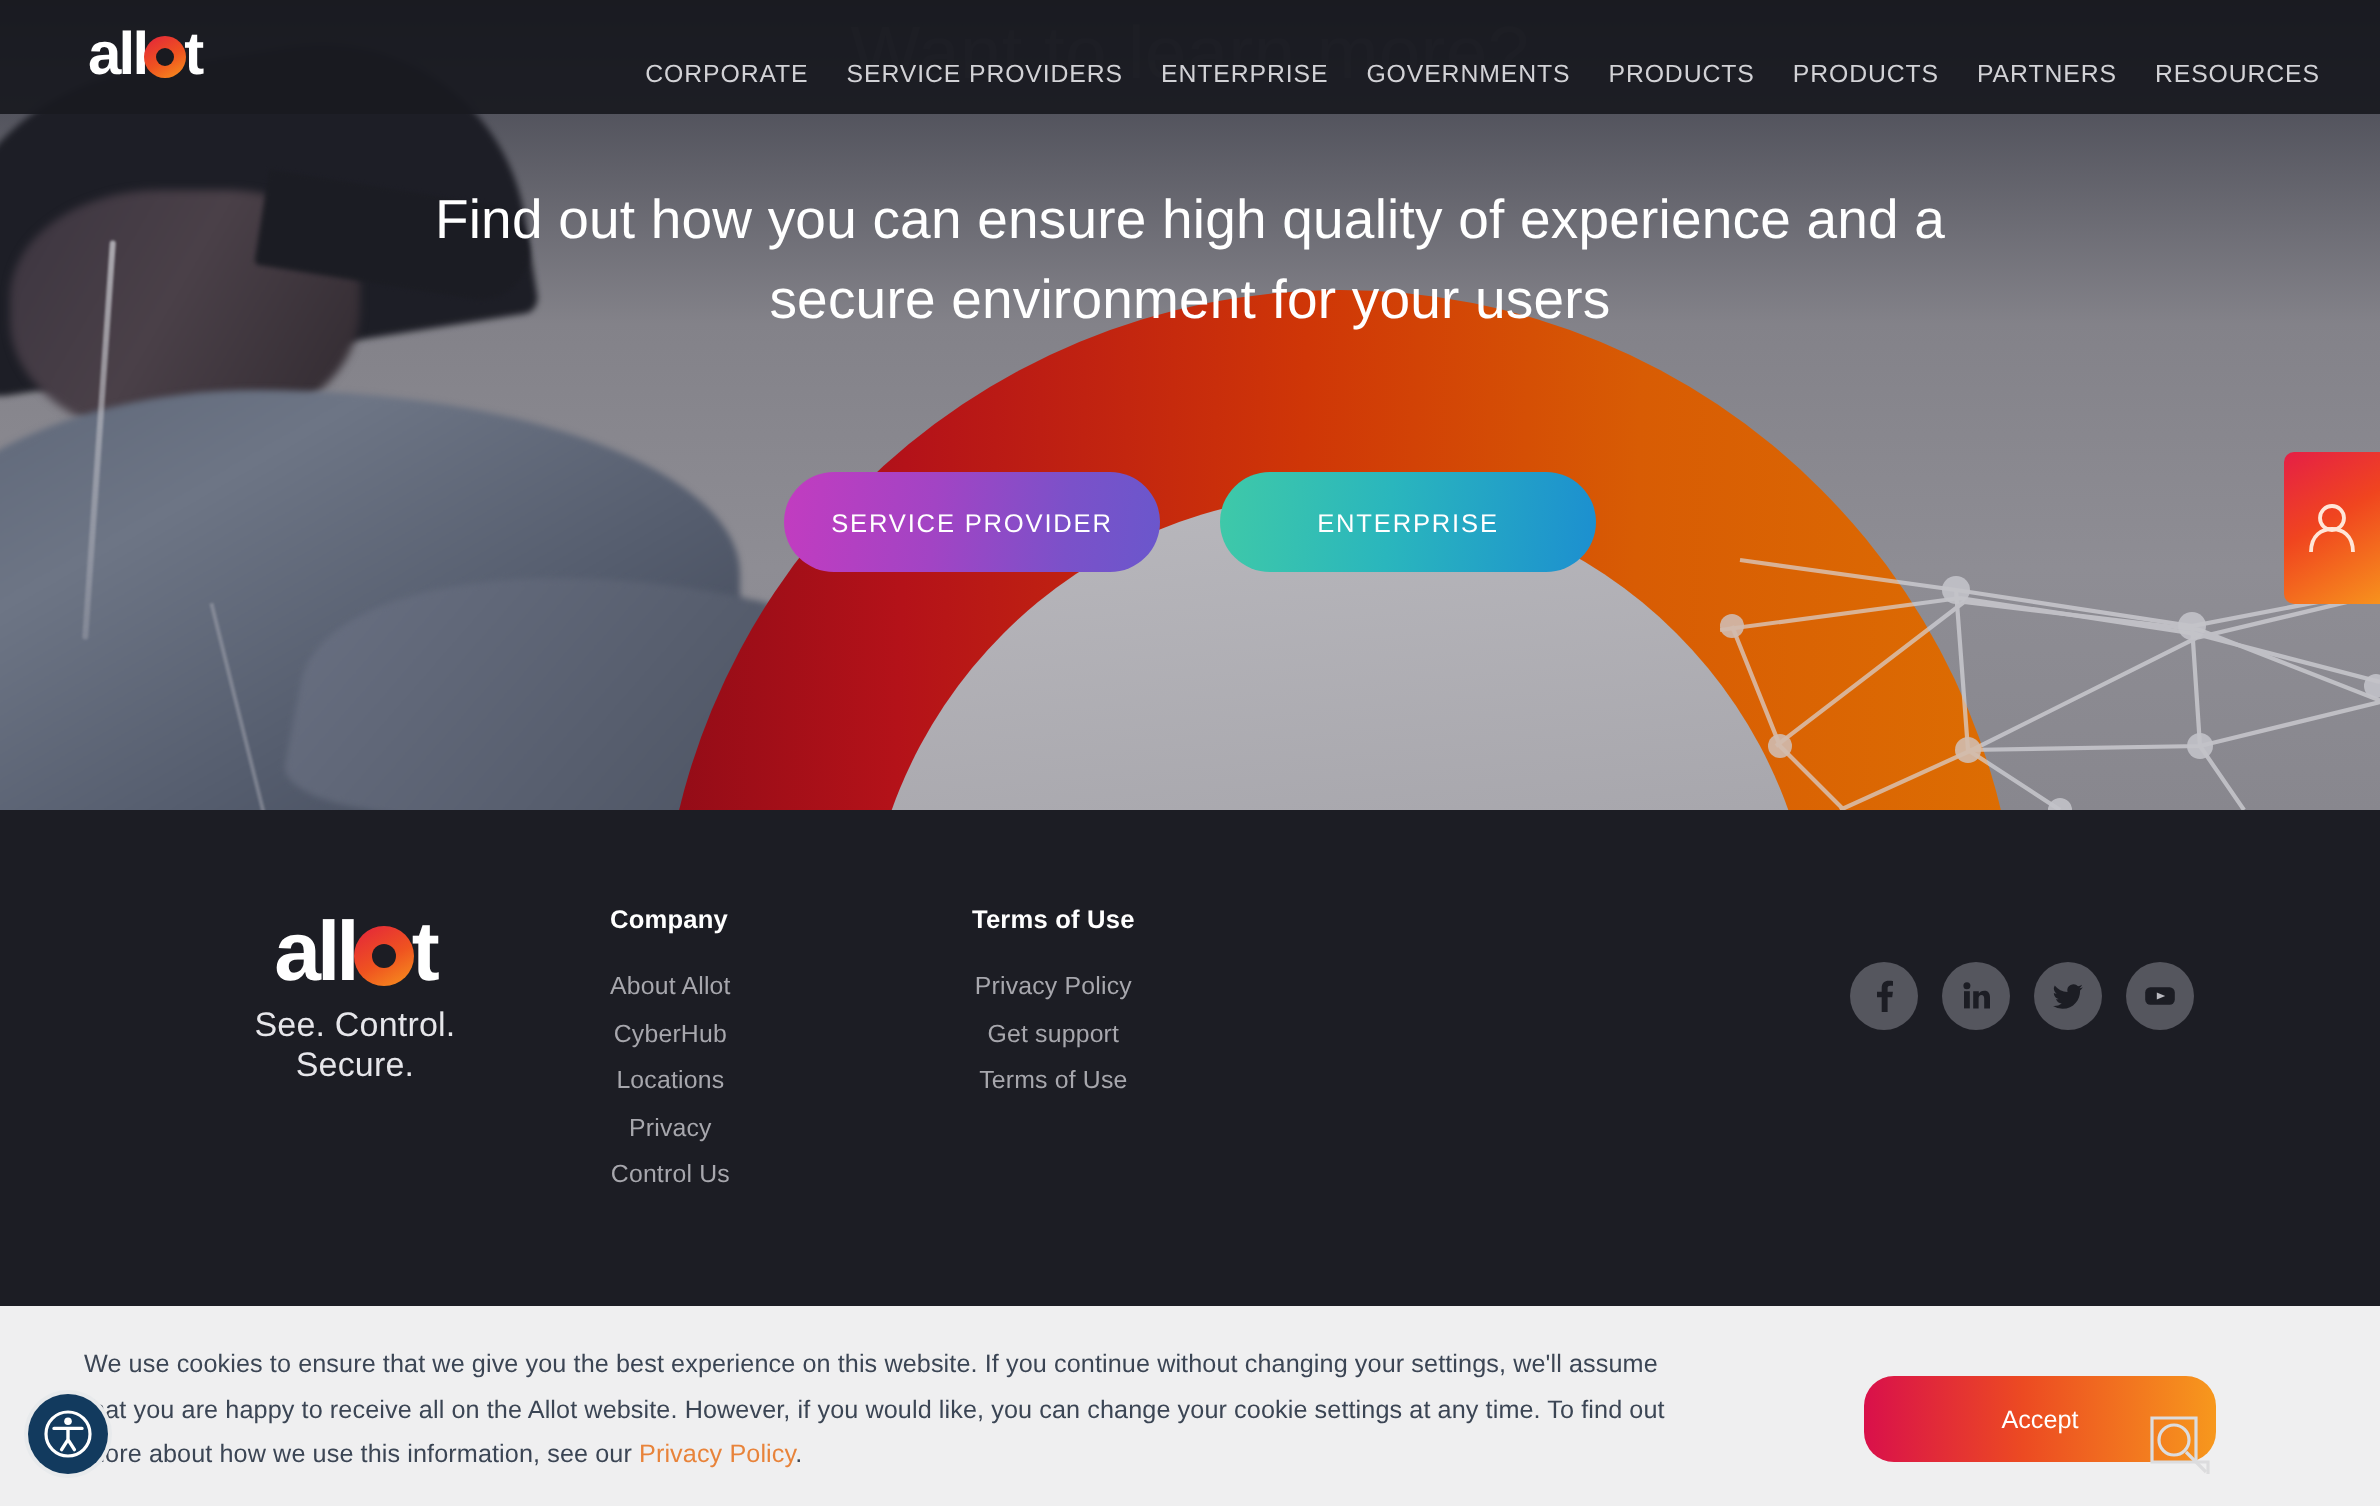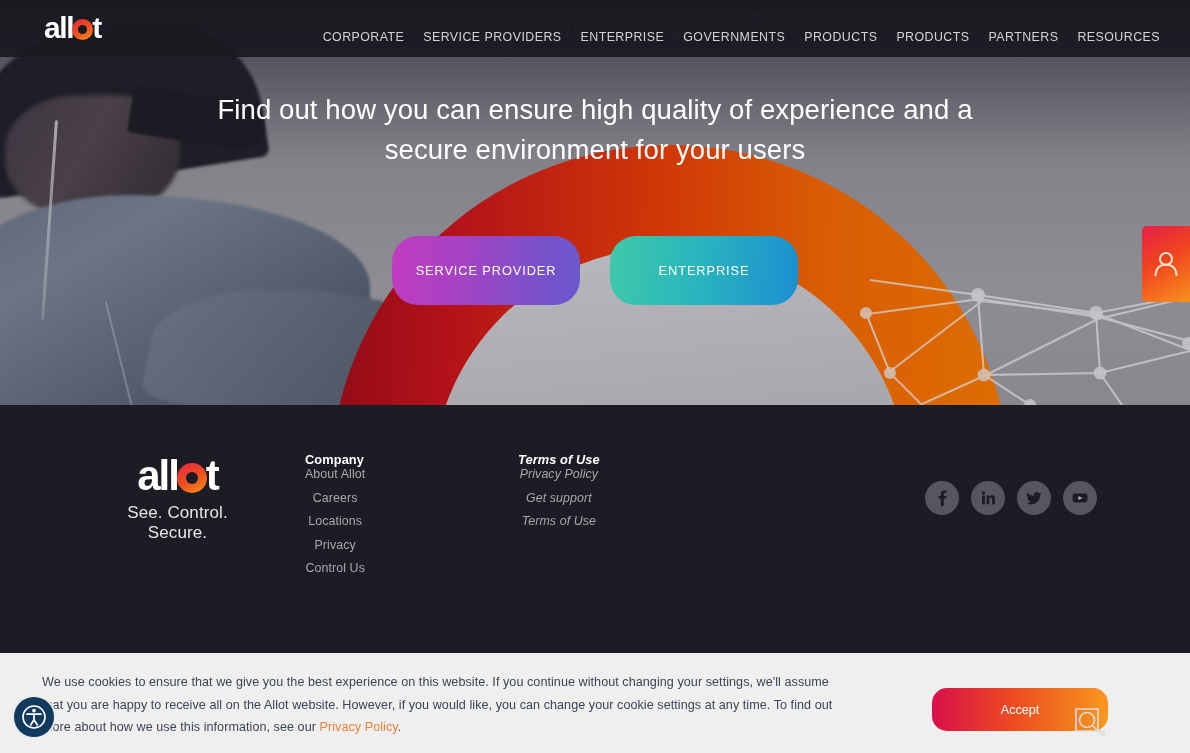--- a/index.html
+++ b/index.html
@@ -132,21 +132,21 @@
   }
   .hero-title {
     font-size: 27.5px; line-height: 40px; color: #ffffff; font-weight: 400;
     max-width: 830px; margin: 0 auto; letter-spacing: .1px;
   }
   .hero-btns {
     position: absolute; left: 0; top: 236px; width: 1190px;
     display: flex; justify-content: center; gap: 30px; z-index: 3;
   }
   .btn-pill {
-    width: 188px; height: 69px; border-radius: 26px; border: 0;
+    width: 188px; height: 50px; border-radius: 26px; border: 0;
     display: flex; align-items: center; justify-content: center;
     color: #ffffff; font-size: 12.8px; letter-spacing: .9px; cursor: pointer;
   }
   .btn-sp { background: linear-gradient(95deg, #c23cc0 0%, #a244c4 40%, #7b51c9 75%, #6a57cc 100%); }
   .btn-ent { background: linear-gradient(95deg, #3fc9a8 0%, #2ab6bd 45%, #1c8fd0 100%); }
 
   
   .side-tab {
     position: absolute; right: 0; top: 226px; width: 48px; height: 76px;
     border-radius: 5px 0 0 5px;
@@ -170,22 +170,22 @@
     position: relative; vertical-align: -3px; margin: 0 -1px;
   }
   .f-logo-o::after {
     content: ""; position: absolute; left: 9px; top: 9px;
     width: 12px; height: 12px; border-radius: 50%; background: #1c1d24;
   }
   .f-tagline { font-size: 17px; color: #e6e6ea; margin-top: 6px; letter-spacing: .1px; }
 
   .f-col { position: absolute; top: 47px; }
   .f-col.c1 { left: 305px; }
-  .f-col.c2 { left: 518px; font-style: italic; }
-  .f-head { color: #ffffff; font-size: 12.8px; font-weight: 700; letter-spacing: .1px; }
+  .f-col.c2 { left: 486px; }
+  .f-head { color: #ffffff; font-size: 12.8px; font-weight: 700; margin-bottom: 19px; letter-spacing: .1px; }
   .f-link {
     display: block; color: #a7a7ad; font-size: 12.4px; text-decoration: none;
     margin-bottom: 9.5px; letter-spacing: .1px; text-align: center;
   }
   .socials { position: absolute; left: 925px; top: 481px; display: flex; gap: 12px; }
   .soc {
     width: 34px; height: 34px; border-radius: 50%; background: #55565e;
     display: flex; align-items: center; justify-content: center; cursor: pointer;
   }
 
@@ -299,21 +299,21 @@
 
   <div class="footer">
     <div class="f-logo">
       <div class="f-logo-text"><span>all</span><span class="f-logo-o"></span><span>t</span></div>
       <div class="f-tagline">See. Control. Secure.</div>
     </div>
 
     <div class="f-col c1">
       <div class="f-head">Company</div>
       <a class="f-link" href="#">About Allot</a>
-      <a class="f-link" href="#">Careers</a>
+      <a class="f-link" href="#">CyberHub</a>
       <a class="f-link" href="#">Locations</a>
       <a class="f-link" href="#">Privacy</a>
       <a class="f-link" href="#">Control Us</a>
     </div>
 
     <div class="f-col c2">
       <div class="f-head">Terms of Use</div>
       <a class="f-link" href="#">Privacy Policy</a>
       <a class="f-link" href="#">Get support</a>
       <a class="f-link" href="#">Terms of Use</a>

